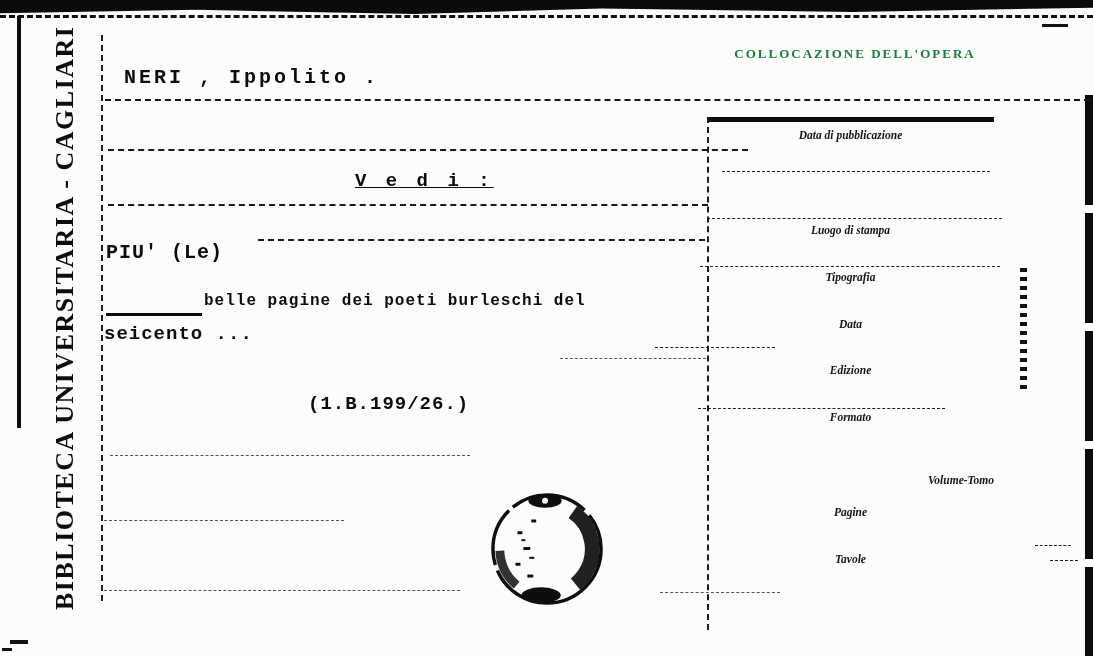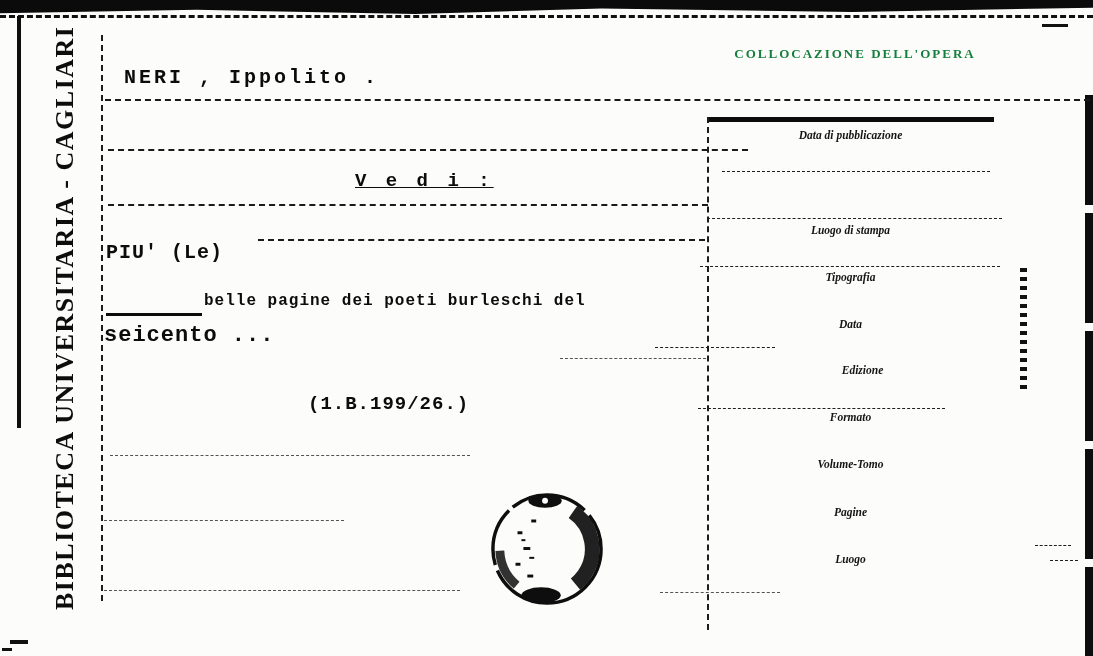--- a/index.html
+++ b/index.html
@@ -46,21 +46,21 @@
   
   .tw{
     position:absolute;
     font-family:"Liberation Mono","DejaVu Sans Mono",monospace;
     font-weight:bold;color:#0c0c0c;white-space:nowrap;
   }
   .author{left:124px;top:66px;font-size:20px;letter-spacing:3px;text-align:center;}
   .vedi{left:355px;top:170px;font-size:19px;letter-spacing:4px;text-decoration:underline;}
   .entry{left:106px;top:241px;font-size:20px;letter-spacing:1px;}
   .title1{left:204px;top:292px;font-size:16px;letter-spacing:1px;}
-  .title2{left:104px;top:323px;font-size:22px;letter-spacing:1px;}
+  .title2{left:104px;top:323px;font-size:19px;letter-spacing:1px;}
   .callno{left:308px;top:393px;font-size:19px;letter-spacing:1px;}
   .blank-underline{position:absolute;left:106px;top:313px;width:96px;height:0;border-bottom:3px solid #0c0c0c;}
 
   
   .hline{position:absolute;height:0;border-top:2px dashed #1a1a1a;}
   .hline.faint{border-top:1px dashed #2a2a2a;opacity:.8;}
 
   
   .colloc-header{
     position:absolute;left:705px;top:46px;width:300px;
@@ -124,26 +124,26 @@
   <div class="panel-left-border"></div>
 
   <div class="field-label" style="top:129px;">Data di pubblicazione</div>
   <div class="sep" style="left:722px;top:171px;width:268px;"></div>
   <div class="sep" style="left:707px;top:218px;width:295px;"></div>
   <div class="field-label" style="top:224px;">Luogo di stampa</div>
   <div class="sep" style="left:700px;top:266px;width:300px;"></div>
   <div class="field-label" style="top:271px;">Tipografia</div>
   <div class="field-label" style="top:318px;">Data</div>
   <div class="sep" style="left:655px;top:347px;width:120px;"></div>
-  <div class="field-label" style="top:364px;margin-left:12px;">Edizione</div>
+  <div class="field-label" style="top:364px;">Edizione</div>
   <div class="sep" style="left:698px;top:408px;width:247px;"></div>
   <div class="field-label" style="top:411px;">Formato</div>
-  <div class="field-label" style="top:458px;">Volume-Tomo</div>
+  <div class="field-label" style="top:474px;text-align:right;">Volume-Tomo</div>
   <div class="field-label" style="top:506px;text-align:center;">Pagine</div>
-  <div class="field-label" style="top:553px;">Luogo</div>
+  <div class="field-label" style="top:553px;">Tavole</div>
   <div class="sep" style="left:1035px;top:545px;width:36px;"></div>
   <div class="sep" style="left:1050px;top:560px;width:28px;"></div>
 
   <div class="printer-marks"></div>
 
   <svg class="stamp" viewBox="0 0 120 120" aria-hidden="true">
     <circle cx="60" cy="60" r="55" fill="none" stroke="#0e0e0e" stroke-width="3.5" stroke-dasharray="150 6 60 5 80 7"></circle>
     <circle cx="60" cy="60" r="46" fill="none" stroke="#0e0e0e" stroke-width="15" stroke-dasharray="85 204" transform="rotate(-55 60 60)" opacity="0.92"></circle>
     <ellipse cx="58" cy="11" rx="17" ry="7" fill="#0e0e0e"></ellipse>
     <circle cx="58" cy="11" r="3" fill="#fcfcfa"></circle>

